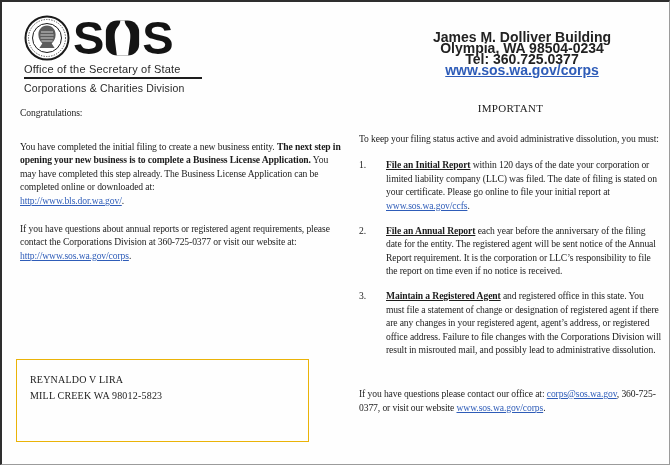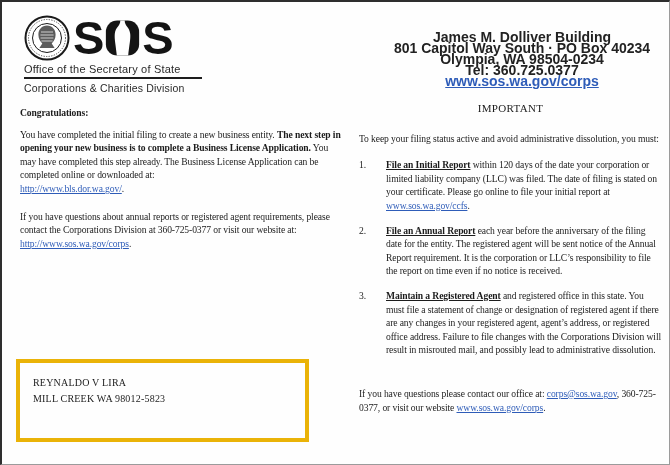--- a/index.html
+++ b/index.html
@@ -44,33 +44,33 @@
   }
   a.lnk{color:#2e5cb8;text-decoration:underline;cursor:pointer;}
   .hdr-address a.lnk{font-weight:700;}
   
   .col{position:absolute;font-size:9.6px;line-height:13.6px;letter-spacing:-0.1px;}
   .col-left{left:18px;top:104px;width:326px;}
   .col-right{left:357px;top:100px;width:303px;}
   .b{font-weight:700;font-family:Liberation Serif, serif;}
   .bu{font-weight:700;text-decoration:underline;}
   .para{margin:0 0 14px 0;}
-  .salutation{margin:0 0 8px 0;font-weight:bold;}
+  .salutation{margin:0 0 20px 0;}
   .imp-head{
     text-align:center;font-weight:400;font-size:11px;
     letter-spacing:0.3px;margin:0 0 16px 0;
   }
   .imp-intro{margin:0 0 13px 0;}
   .imp-item{display:flex;margin:0 0 11px 0;}
   .imp-num{width:15px;flex:0 0 auto;margin-right:12px;text-align:left;}
   .imp-text{flex:1;}
   
   .recipient-box{
     position:absolute;left:14px;top:357px;width:293px;height:83px;
-    box-sizing:border-box;border:4px solid #eab308;background:#fefefe;
+    box-sizing:border-box;border:1px solid #eab308;background:#fefefe;
     padding:12px 8px 0 13px;
     font-size:10px;line-height:16px;letter-spacing:0.2px;
   }
   
   .footer-contact{
     position:absolute;left:357px;top:385px;width:303px;
     font-size:9.6px;line-height:13.6px;letter-spacing:-0.1px;
   }
 </style>
 </head>
@@ -94,21 +94,20 @@
       </svg>
       <span class="sos-letter">S</span>
     </div>
     <div class="logo-org">Office of the Secretary of State</div>
     <div class="logo-rule"></div>
     <div class="logo-division">Corporations &amp; Charities Division</div>
   </div>
 
   <div class="hdr-address">
     <div>James M. Dolliver Building</div>
-    <div>801 Capitol Way South · PO Box 40234</div>
     <div>Olympia, WA 98504-0234</div>
     <div>Tel: 360.725.0377</div>
     <div><a class="lnk">www.sos.wa.gov/corps</a></div>
   </div>
 
   <div class="col col-left">
     <p class="salutation">Congratulations:</p>
 
     <p class="para"><span>You have completed the initial filing to create a new business entity. </span><span class="b">The next step in opening your new business is to complete a Business License Application.</span><span> You may have completed this step already. The Business License Application can be completed online or downloaded at: </span><br><a class="lnk">http://www.bls.dor.wa.gov/</a><span>.</span></p>
 

